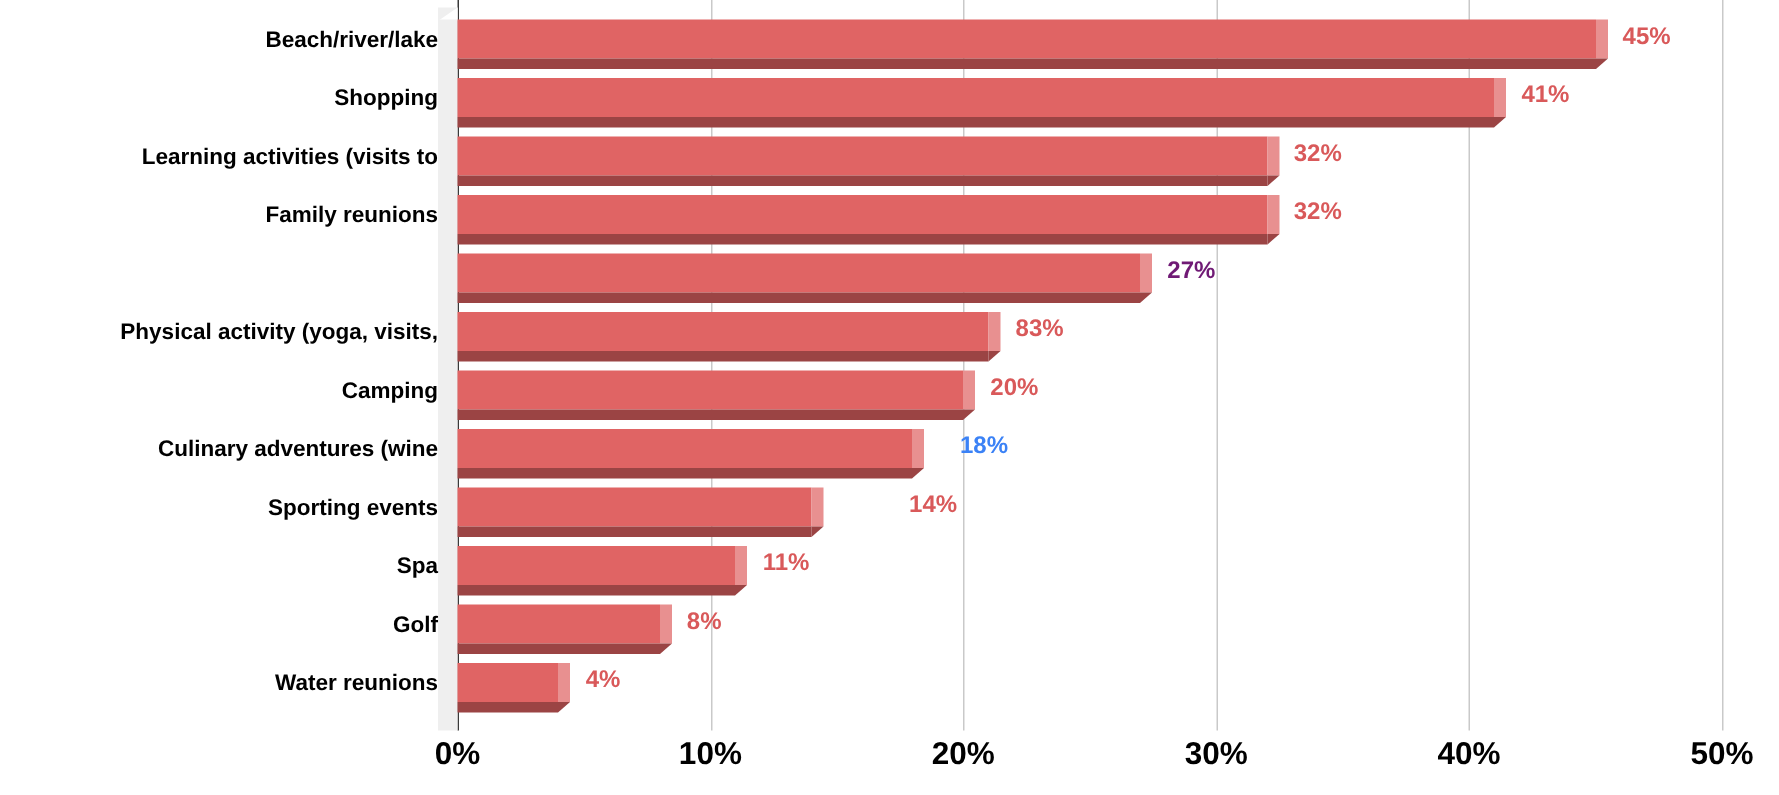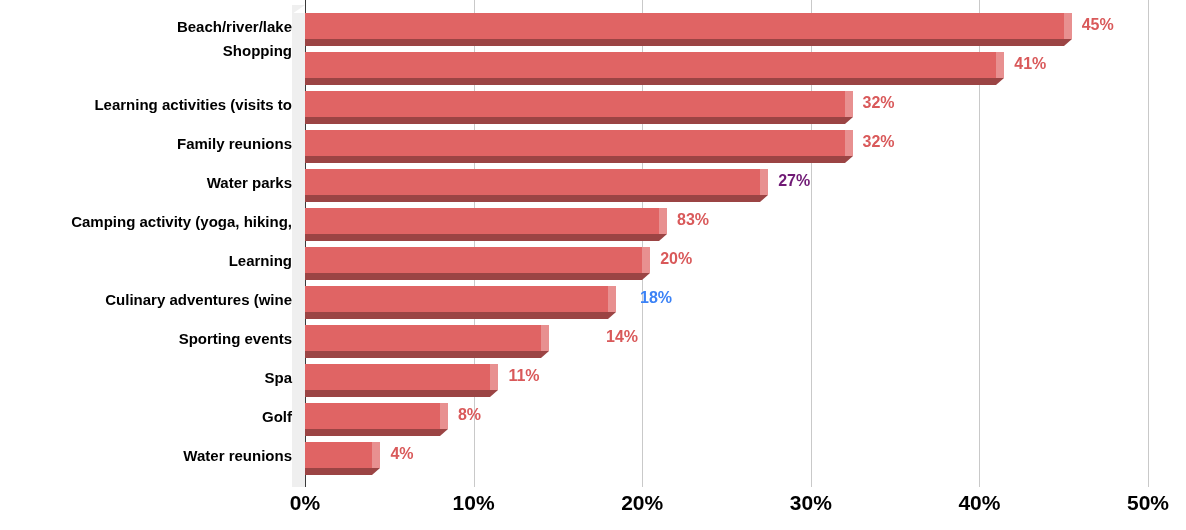--- a/index.html
+++ b/index.html
@@ -263,26 +263,25 @@
           <div class="bar-cap-fill" style="left: 67.44px; background: rgb(232, 144, 144);"></div>
           <div class="bar-bottom" style="width: 67.44px; background: rgb(155, 68, 68);"></div>
           <div class="bar-bottom-skew" style="left: 67.44px; border-top-color: rgb(155, 68, 68);"></div>
         </div>
         <div class="bar-value" style="left: 390.44px; top: 446px; color: rgb(217, 89, 90);">4%</div>
       </div>
   </div>
 
   <div class="cat-labels" id="catlabels">
       <div class="cat-label" style="top: 19px;">Beach/river/lake</div>
-      <div class="cat-label" style="top: 43px;">Shopping</div>
+      <div class="cat-label" style="top: 58px;">Shopping</div>
       <div class="cat-label" style="top: 97px;">Learning activities (visits to</div>
       <div class="cat-label" style="top: 136px; text-align: right;">Family reunions</div>
-      <div class="cat-label" style="top: 175px;">Water parks</div>
-      <div class="cat-label" style="top: 214px;">Camping activity (yoga, hiking,</div>
-      <div class="cat-label" style="top: 253px;">Learning</div>
+      <div class="cat-label" style="top: 214px;">Physical activity (yoga, visits,</div>
+      <div class="cat-label" style="top: 253px;">Camping</div>
       <div class="cat-label" style="top: 292px;">Culinary adventures (wine</div>
       <div class="cat-label" style="top: 331px;">Sporting events</div>
       <div class="cat-label" style="top: 370px;">Spa</div>
       <div class="cat-label" style="top: 409px; padding-left: 20px;">Golf</div>
       <div class="cat-label" style="top: 448px;">Water reunions</div>
     </div>
 
   <div class="xticks" id="xticks">
       <div class="xtick" style="left: 305px;">0%</div>
       <div class="xtick" style="left: 473.6px;">10%</div>

